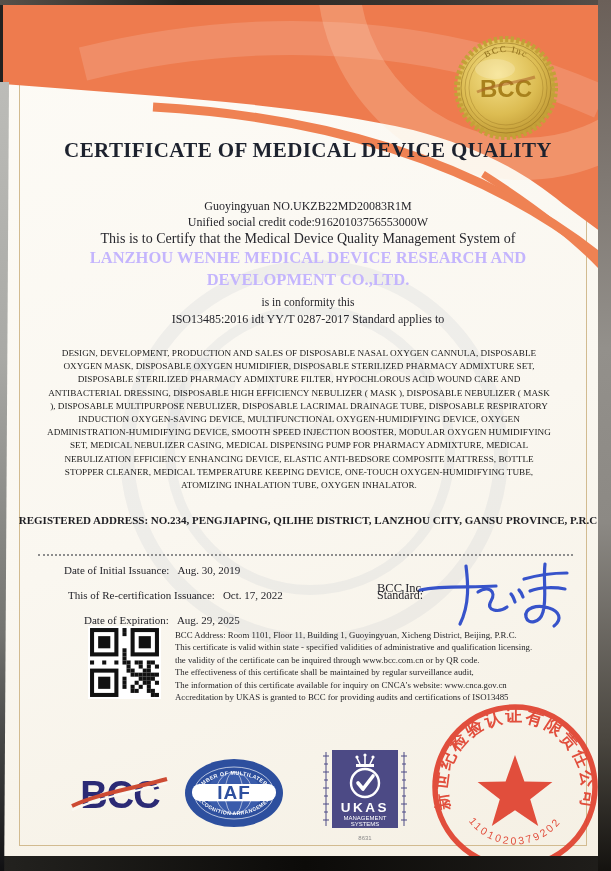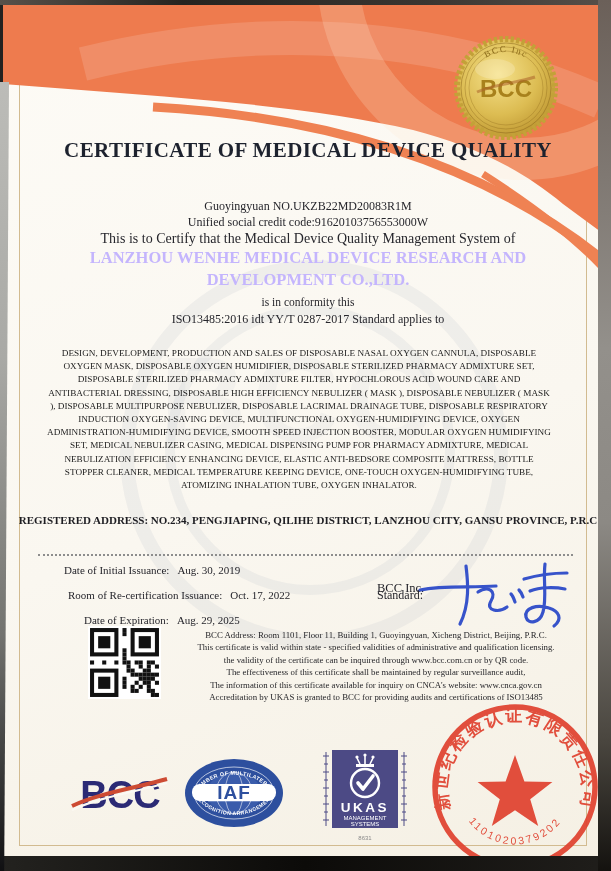--- a/index.html
+++ b/index.html
@@ -45,21 +45,21 @@
   .dotline{position:absolute;left:38px;top:554px;width:535px;border-top:2px dotted #8d8d8d;z-index:6;}
   .daterow{position:absolute;font-size:11px;color:#1f1f26;z-index:6;white-space:nowrap;}
   .d1{left:64px;top:564px;}
   .d2{left:68px;top:589px;}
   .d3{left:84px;top:614px;}
   .daterow .val{margin-left:8px;}
   .issuer{position:absolute;left:377px;top:581px;font-size:12.5px;color:#1f1f26;z-index:6;}
   .president{position:absolute;left:377px;top:588px;font-size:12px;color:#1f1f26;z-index:6;}
   .signature{position:absolute;left:416px;top:560px;z-index:7;}
   .qr{position:absolute;left:88px;top:626px;z-index:6;}
-  .info{position:absolute;left:175px;top:629px;width:402px;font-size:8.8px;line-height:12.4px;color:#26262a;z-index:6;text-align:center;}
+  .info{position:absolute;left:175px;top:629px;width:402px;font-size:8.8px;line-height:12.4px;color:#26262a;z-index:6;text-align:left;}
   
   .bcc-logo{position:absolute;left:70px;top:772px;z-index:6;}
   .iaf-logo{position:absolute;left:183px;top:758px;z-index:6;}
   .ukas-logo{position:absolute;left:322px;top:750px;z-index:6;}
   .red-seal{position:absolute;left:426px;top:698px;z-index:8;opacity:.93;}
 </style>
 </head>
 <body>
 
 <div class="stage">
@@ -117,21 +117,21 @@
   <div class="t addresses">
     <div>REGISTERED ADDRESS: NO.234, PENGJIAPING, QILIHE DISTRICT, LANZHOU CITY, GANSU PROVINCE, P.R.C</div>
   </div>
 
   <div class="dotline"></div>
 
   <div class="daterow d1">
     <span>Date of Initial Issuance:</span><span class="val">Aug. 30, 2019</span>
   </div>
   <div class="daterow d2">
-    <span>Room of Re-certification Issuance:</span><span class="val">Oct. 17, 2022</span>
+    <span>This of Re-certification Issuance:</span><span class="val">Oct. 17, 2022</span>
   </div>
   <div class="daterow d3">
     <span>Date of Expiration:</span><span class="val">Aug. 29, 2025</span>
   </div>
 
   <div class="issuer">BCC Inc.</div>
   <div class="president">Standard:</div>
 
   <svg class="signature" width="158" height="72" viewBox="0 0 158 72">
     <g fill="none" stroke="#2746c8" stroke-width="3.2" stroke-linecap="round" opacity=".92">

